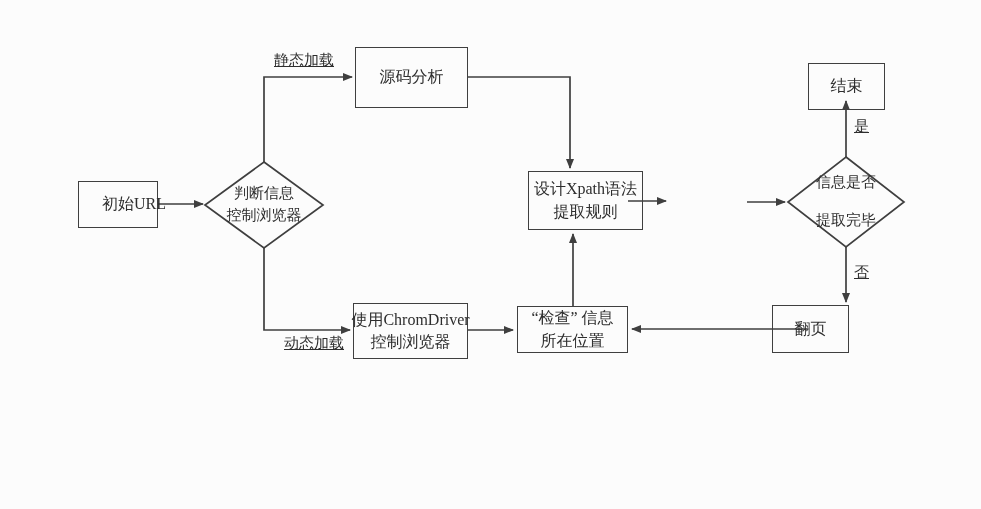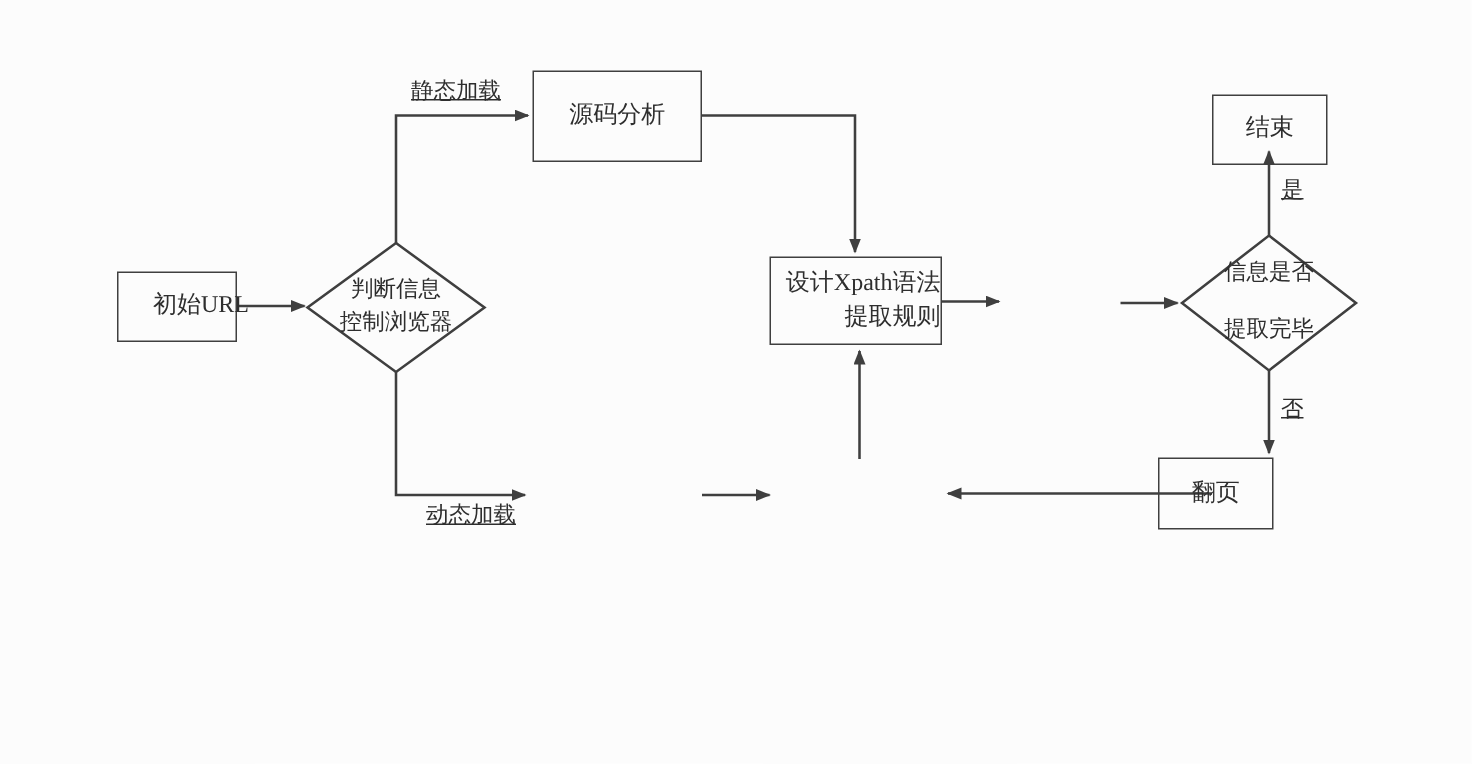--- a/index.html
+++ b/index.html
@@ -106,40 +106,48 @@
 
   <div class="dlabel" style="left:204px; top:175px; width:120px; height:60px;">
     <span>判断信息</span>
     <span>控制浏览器</span>
   </div>
 
   <div class="node" style="left:355px; top:47px; width:113px; height:61px;">
     <span>源码分析</span>
   </div>
 
-  <div class="node" style="left:513px; top:171px; width:115px; height:59px;align-items:flex-end;">
+  <div class="node" style="left:528px; top:171px; width:115px; height:59px;">
     <span>设计Xpath语法</span>
     <span>提取规则</span>
   </div>
 
 
   <div class="dlabel" style="left:786px; top:172px; width:120px; height:60px;gap:16px;">
     <span>信息是否</span>
     <span>提取完毕</span>
   </div>
 
   <div class="node" style="left:808px; top:63px; width:77px; height:47px;">
     <span>结束</span>
   </div>
 
   <div class="node" style="left:772px; top:305px; width:77px; height:48px;">
     <span>翻页</span>
   </div>
 
+  <div class="node" style="left:353px; top:303px; width:115px; height:56px;">
+    <span>使用ChromDriver</span>
+    <span>控制浏览器</span>
+  </div>
 
+  <div class="node" style="left:517px; top:306px; width:111px; height:47px;">
+    <span>“检查” 信息</span>
+    <span>所在位置</span>
+  </div>
 
   <div class="elabel" style="left:274px; top:51px;">静态加载</div>
   <div class="elabel" style="left:284px; top:334px;text-align:center;">动态加载</div>
   <div class="elabel" style="left:854px; top:117px;">是</div>
   <div class="elabel" style="left:854px; top:263px;">否</div>
 
 
 </div>
 
 </body></html>

